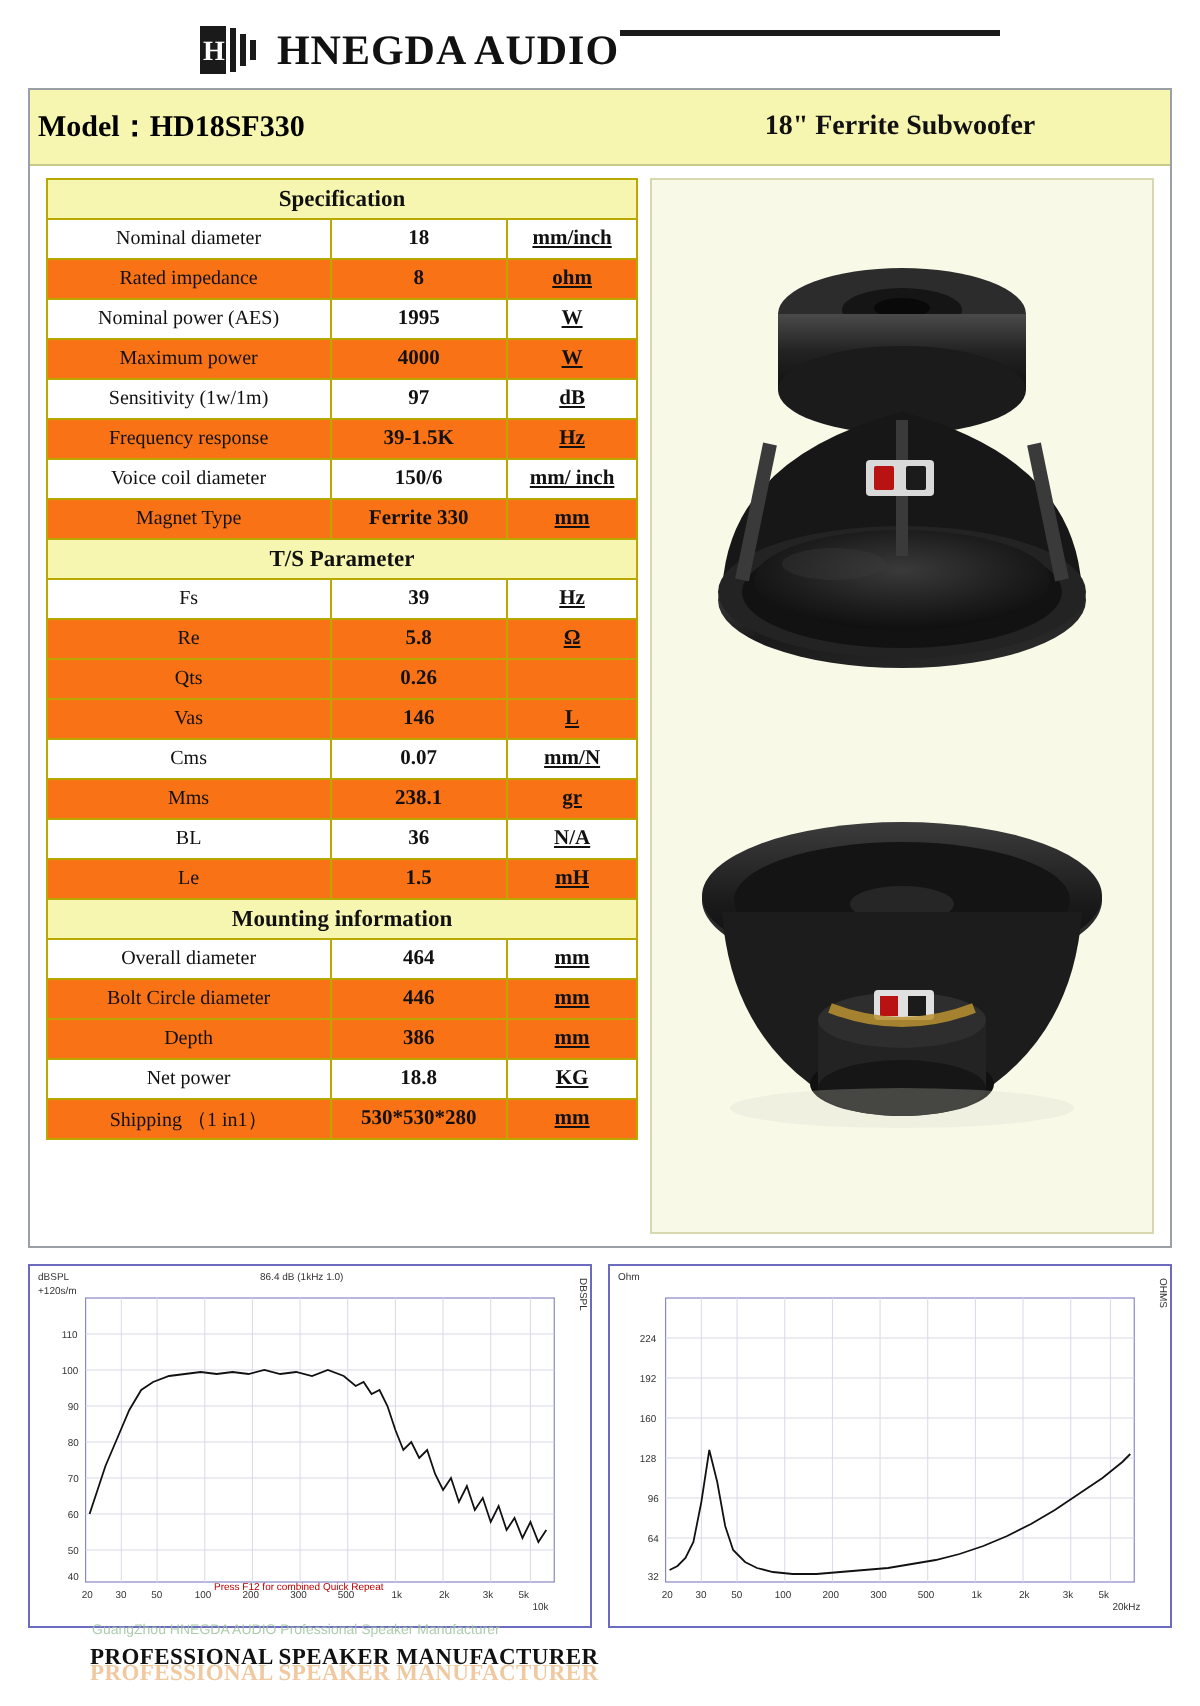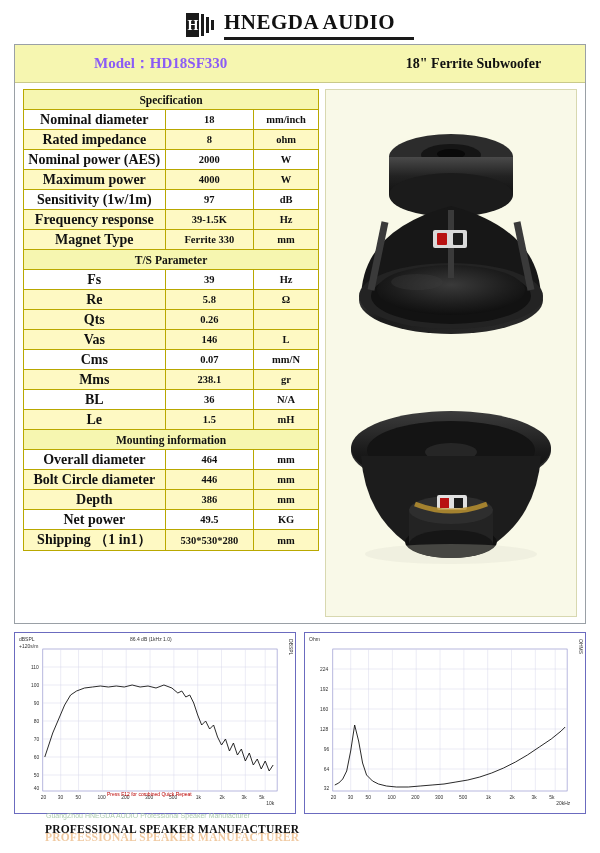--- a/index.html
+++ b/index.html
@@ -35,21 +35,21 @@
     font-size: 21px;
     letter-spacing: 0.5px;
     color: #111;
   }
   .brand-underline {
     width: 190px;
     height: 3px;
     background: #1a1a1a;
     margin-top: 2px;
   }
-  .brand-wrap { display: flex; flex-direction: column; align-items: flex-start; }
+  .brand-wrap { display: flex; flex-direction: row; align-items: flex-start; }
 
   
   .outer {
     position: absolute;
     left: 14px; top: 44px;
     width: 572px; height: 580px;
     border: 1px solid #9aa0a6;
     background: #fff;
   }
 
@@ -59,25 +59,24 @@
     left: 0; top: 0;
     width: 100%;
     height: 38px;
     background: #f6f6b0;
     border-bottom: 1px solid #c9c98a;
     display: flex;
     align-items: center;
   }
   .model-box {
     width: 300px;
-    padding-left: 32px;
+    padding-left: 4px;
     font-weight: bold;
     font-size: 15px;
-    color: #8b5cf6;
-    margin-left: 47px;
+    color: #000000;
   }
   .subwoofer-title {
     flex: 1;
     text-align: center;
     font-weight: bold;
     font-size: 14px;
     color: #111;
   }
 
   
@@ -91,31 +90,31 @@
     width: 100%;
     font-size: 10.5px;
   }
   table.spec td {
     border: 1px solid #b9a800;
     height: 20px;
     padding: 1px 3px;
     text-align: center;
     color: #111;
   }
-  td.lbl { width: 48%; font-weight: bold; font-size: 14px; }
+  td.lbl { width: 48%; font-weight: normal; font-size: 10px; }
   td.val { width: 30%; font-weight: bold; margin-top: 36px; }
-  td.unit { width: 22%; font-weight: bold; }
+  td.unit { width: 22%; font-weight: bold; text-decoration: underline; }
   tr.section td {
     background: #f6f6b0;
     font-weight: bold;
     font-size: 11.5px;
     color: #111;
     height: 20px;
   }
-  tr.shade td { background: #fef9c3; }
+  tr.shade td { background: #f97316; }
 
   
   .img-panel {
     position: absolute;
     right: 8px; top: 44px;
     width: 252px; height: 528px;
     background: #f9f9e8;
     border: 1px solid #d8d8b0;
     display: flex;
     flex-direction: column;
@@ -235,38 +234,43 @@
               <td class="val">18</td>
               <td class="unit">mm/inch</td>
             </tr>
           <tr class="shade">
               <td class="lbl">Rated impedance</td>
               <td class="val">8</td>
               <td class="unit">ohm</td>
             </tr>
           <tr>
               <td class="lbl">Nominal power (AES)</td>
-              <td class="val">2000</td>
+              <td class="val">1995</td>
               <td class="unit">W</td>
             </tr>
           <tr class="shade">
               <td class="lbl">Maximum power</td>
               <td class="val">4000</td>
               <td class="unit">W</td>
             </tr>
           <tr>
               <td class="lbl">Sensitivity (1w/1m)</td>
               <td class="val">97</td>
               <td class="unit">dB</td>
             </tr>
           <tr class="shade">
               <td class="lbl">Frequency response</td>
               <td class="val">39-1.5K</td>
               <td class="unit">Hz</td>
             </tr>
+          <tr>
+              <td class="lbl">Voice coil diameter</td>
+              <td class="val">150/6</td>
+              <td class="unit">mm/ inch</td>
+            </tr>
           <tr class="shade">
               <td class="lbl">Magnet Type</td>
               <td class="val">Ferrite 330</td>
               <td class="unit">mm</td>
             </tr>
 
           <tr class="section">
             <td colspan="3">T/S Parameter</td>
           </tr>
           <tr>
@@ -323,21 +327,21 @@
               <td class="val">446</td>
               <td class="unit">mm</td>
             </tr>
           <tr class="shade">
               <td class="lbl">Depth</td>
               <td class="val">386</td>
               <td class="unit">mm</td>
             </tr>
           <tr>
               <td class="lbl">Net power</td>
-              <td class="val">49.5</td>
+              <td class="val">18.8</td>
               <td class="unit">KG</td>
             </tr>
           <tr class="shade">
               <td class="lbl">Shipping （1 in1）</td>
               <td class="val">530*530*280</td>
               <td class="unit">mm</td>
             </tr>
         </tbody>
       </table>
     </div>

